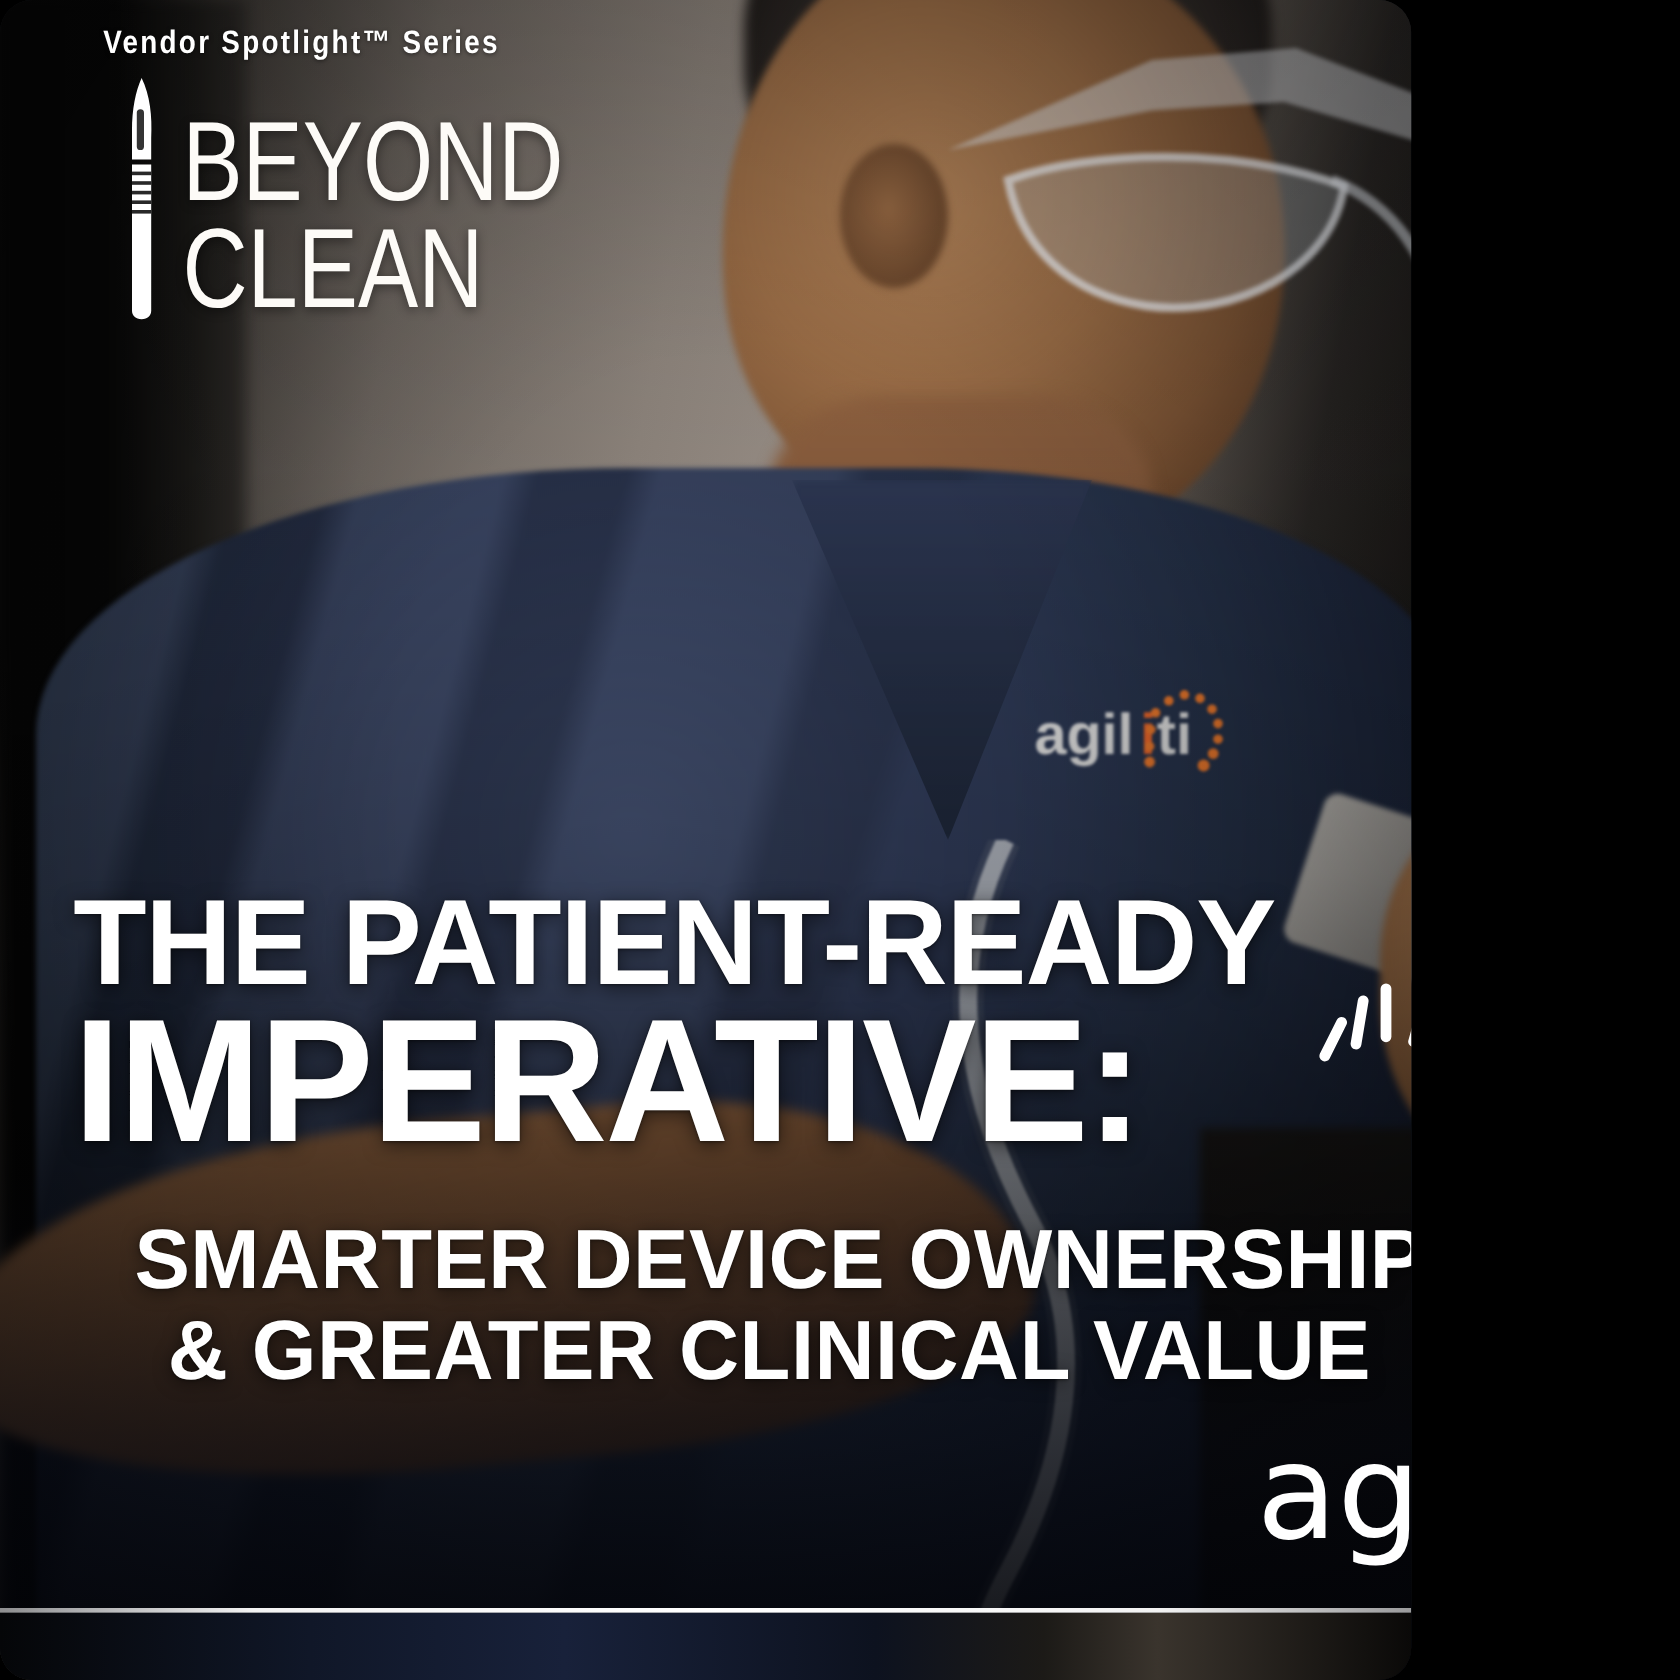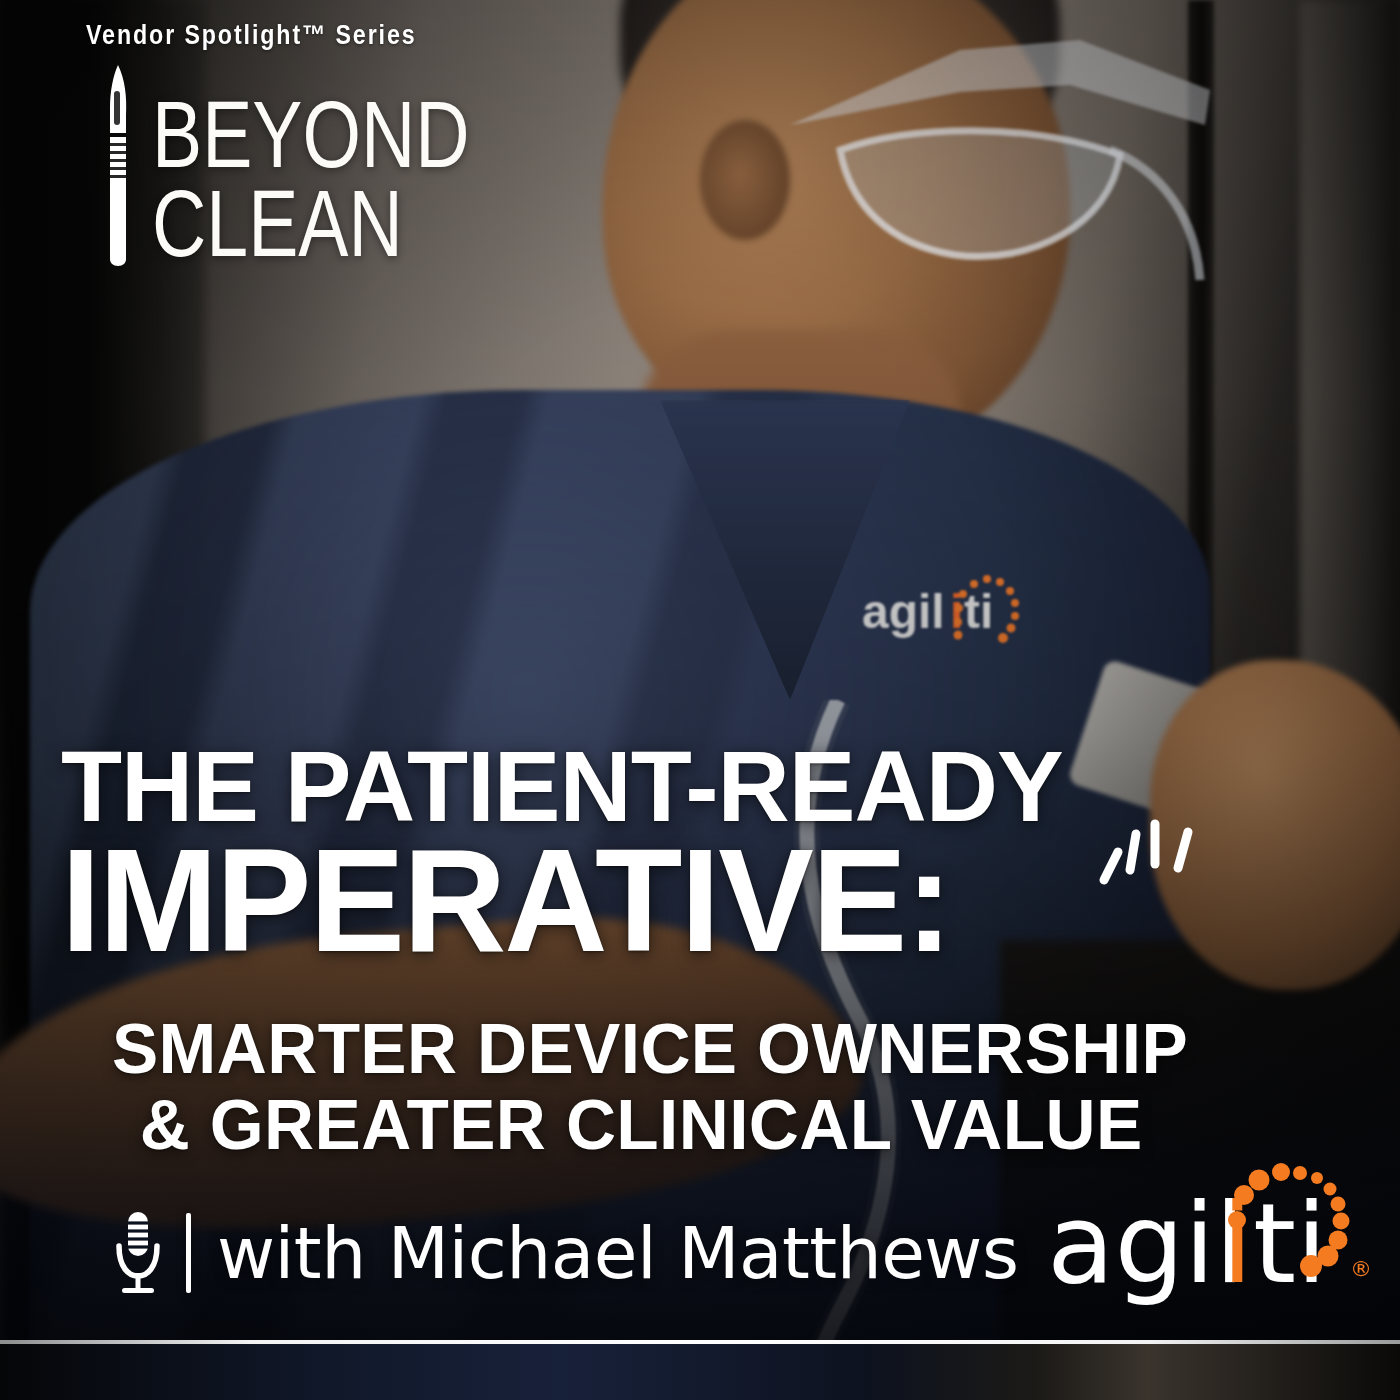--- a/index.html
+++ b/index.html
@@ -2,26 +2,27 @@
 <html><head>
 <meta charset="utf-8">
 <style>
   html, body {
     margin: 0;
     padding: 0;
     background: #000;
   }
   #poster {
     position: relative;
-    width: 1400px;
+    width: 1176px;
     height: 1400px;
     overflow: hidden;
     font-family: "Liberation Sans", sans-serif;
     background: #0c1018;
     user-select: none;
+    border-radius: 27px;
   }
 
   
   .photo { position:absolute; inset:0; overflow:hidden; }
 
   
   .bg-wall {
     position:absolute; inset:0;
     background:
       linear-gradient(100deg,#0a0a0a 0%, #0a0a0a 7%, #3b3733 13%, #6d6660 26%, #8c837b 42%, #9b9189 56%, #6f675f 70%, #2a2725 82%, #161412 92%, #0a0a09 100%);
@@ -322,36 +323,20 @@
       <line x1="63" y1="56" x2="63" y2="16"></line>
       <line x1="86" y1="60" x2="96" y2="24"></line>
     </g>
   </svg>
 
   <div class="subtitle-block">
     <span class="sub-l1">SMARTER DEVICE OWNERSHIP</span>
     <span class="sub-l2">&amp; GREATER CLINICAL VALUE</span>
   </div>
 
-  <div class="host-row">
-    <svg class="mic-icon" viewBox="0 0 52 86">
-      <rect x="16" y="2" width="20" height="44" rx="10" fill="#ffffff"></rect>
-      <g stroke="#0d1220" stroke-width="3.2">
-        <line x1="16" y1="13" x2="36" y2="13"></line>
-        <line x1="16" y1="21" x2="36" y2="21"></line>
-        <line x1="16" y1="29" x2="36" y2="29"></line>
-        <line x1="16" y1="37" x2="36" y2="37"></line>
-      </g>
-      <path d="M7 36 C7 58 17 66 26 66 C35 66 45 58 45 36" stroke="#ffffff" stroke-width="5.5" fill="none" stroke-linecap="round"></path>
-      <rect x="23.5" y="63" width="5" height="16" fill="#ffffff"></rect>
-      <rect x="10" y="78" width="32" height="5" rx="2.5" fill="#ffffff"></rect>
-    </svg>
-    <div class="host-divider"></div>
-    <div class="host-name">with Michael Matthews</div>
-  </div>
 
   <svg class="agiliti-logo" viewBox="0 0 330 170">
     <g>
       <text x="2" y="132" font-family="DejaVu Sans, sans-serif" font-size="110" font-weight="400" fill="#ffffff">agil</text>
       <text x="177" y="132" font-family="DejaVu Sans, sans-serif" font-size="110" font-weight="400" fill="#F47B20">i</text>
       <text x="208" y="132" font-family="DejaVu Sans, sans-serif" font-size="110" font-weight="400" fill="#ffffff">ti</text>
     </g>
     <g fill="#F47B20">
       <circle cx="192" cy="70" r="9"></circle>
       <circle cx="199" cy="45" r="10"></circle>

